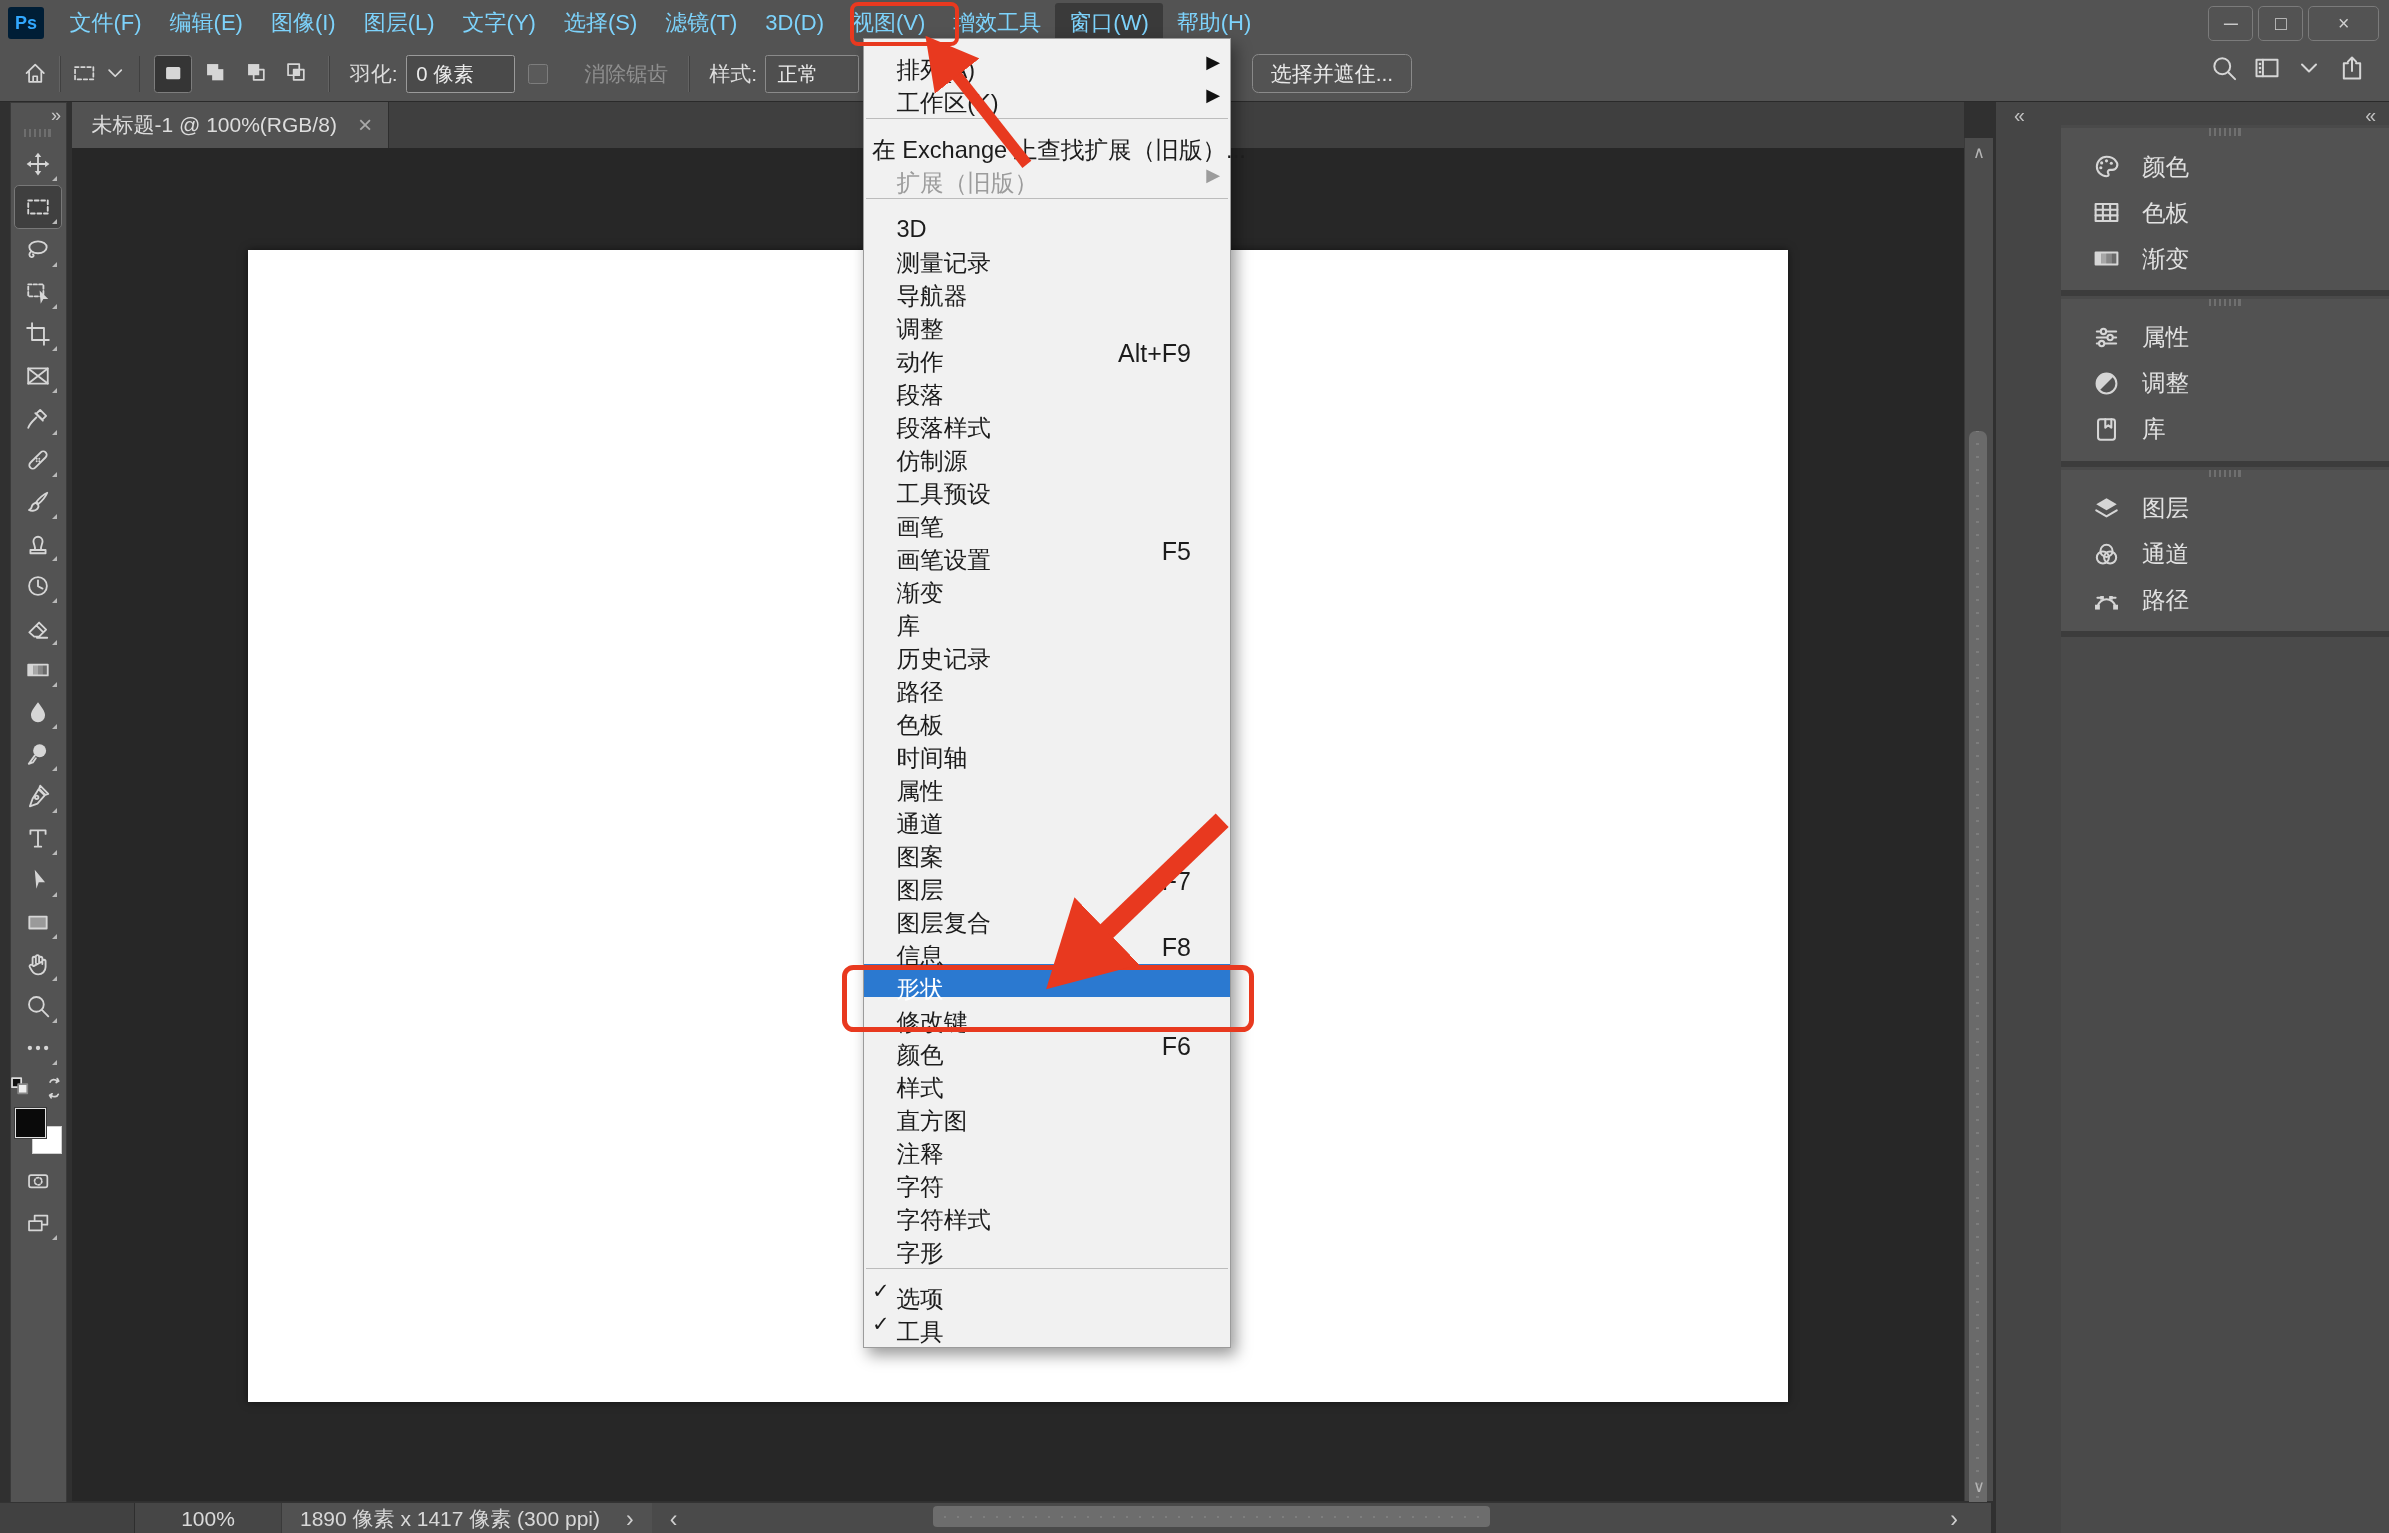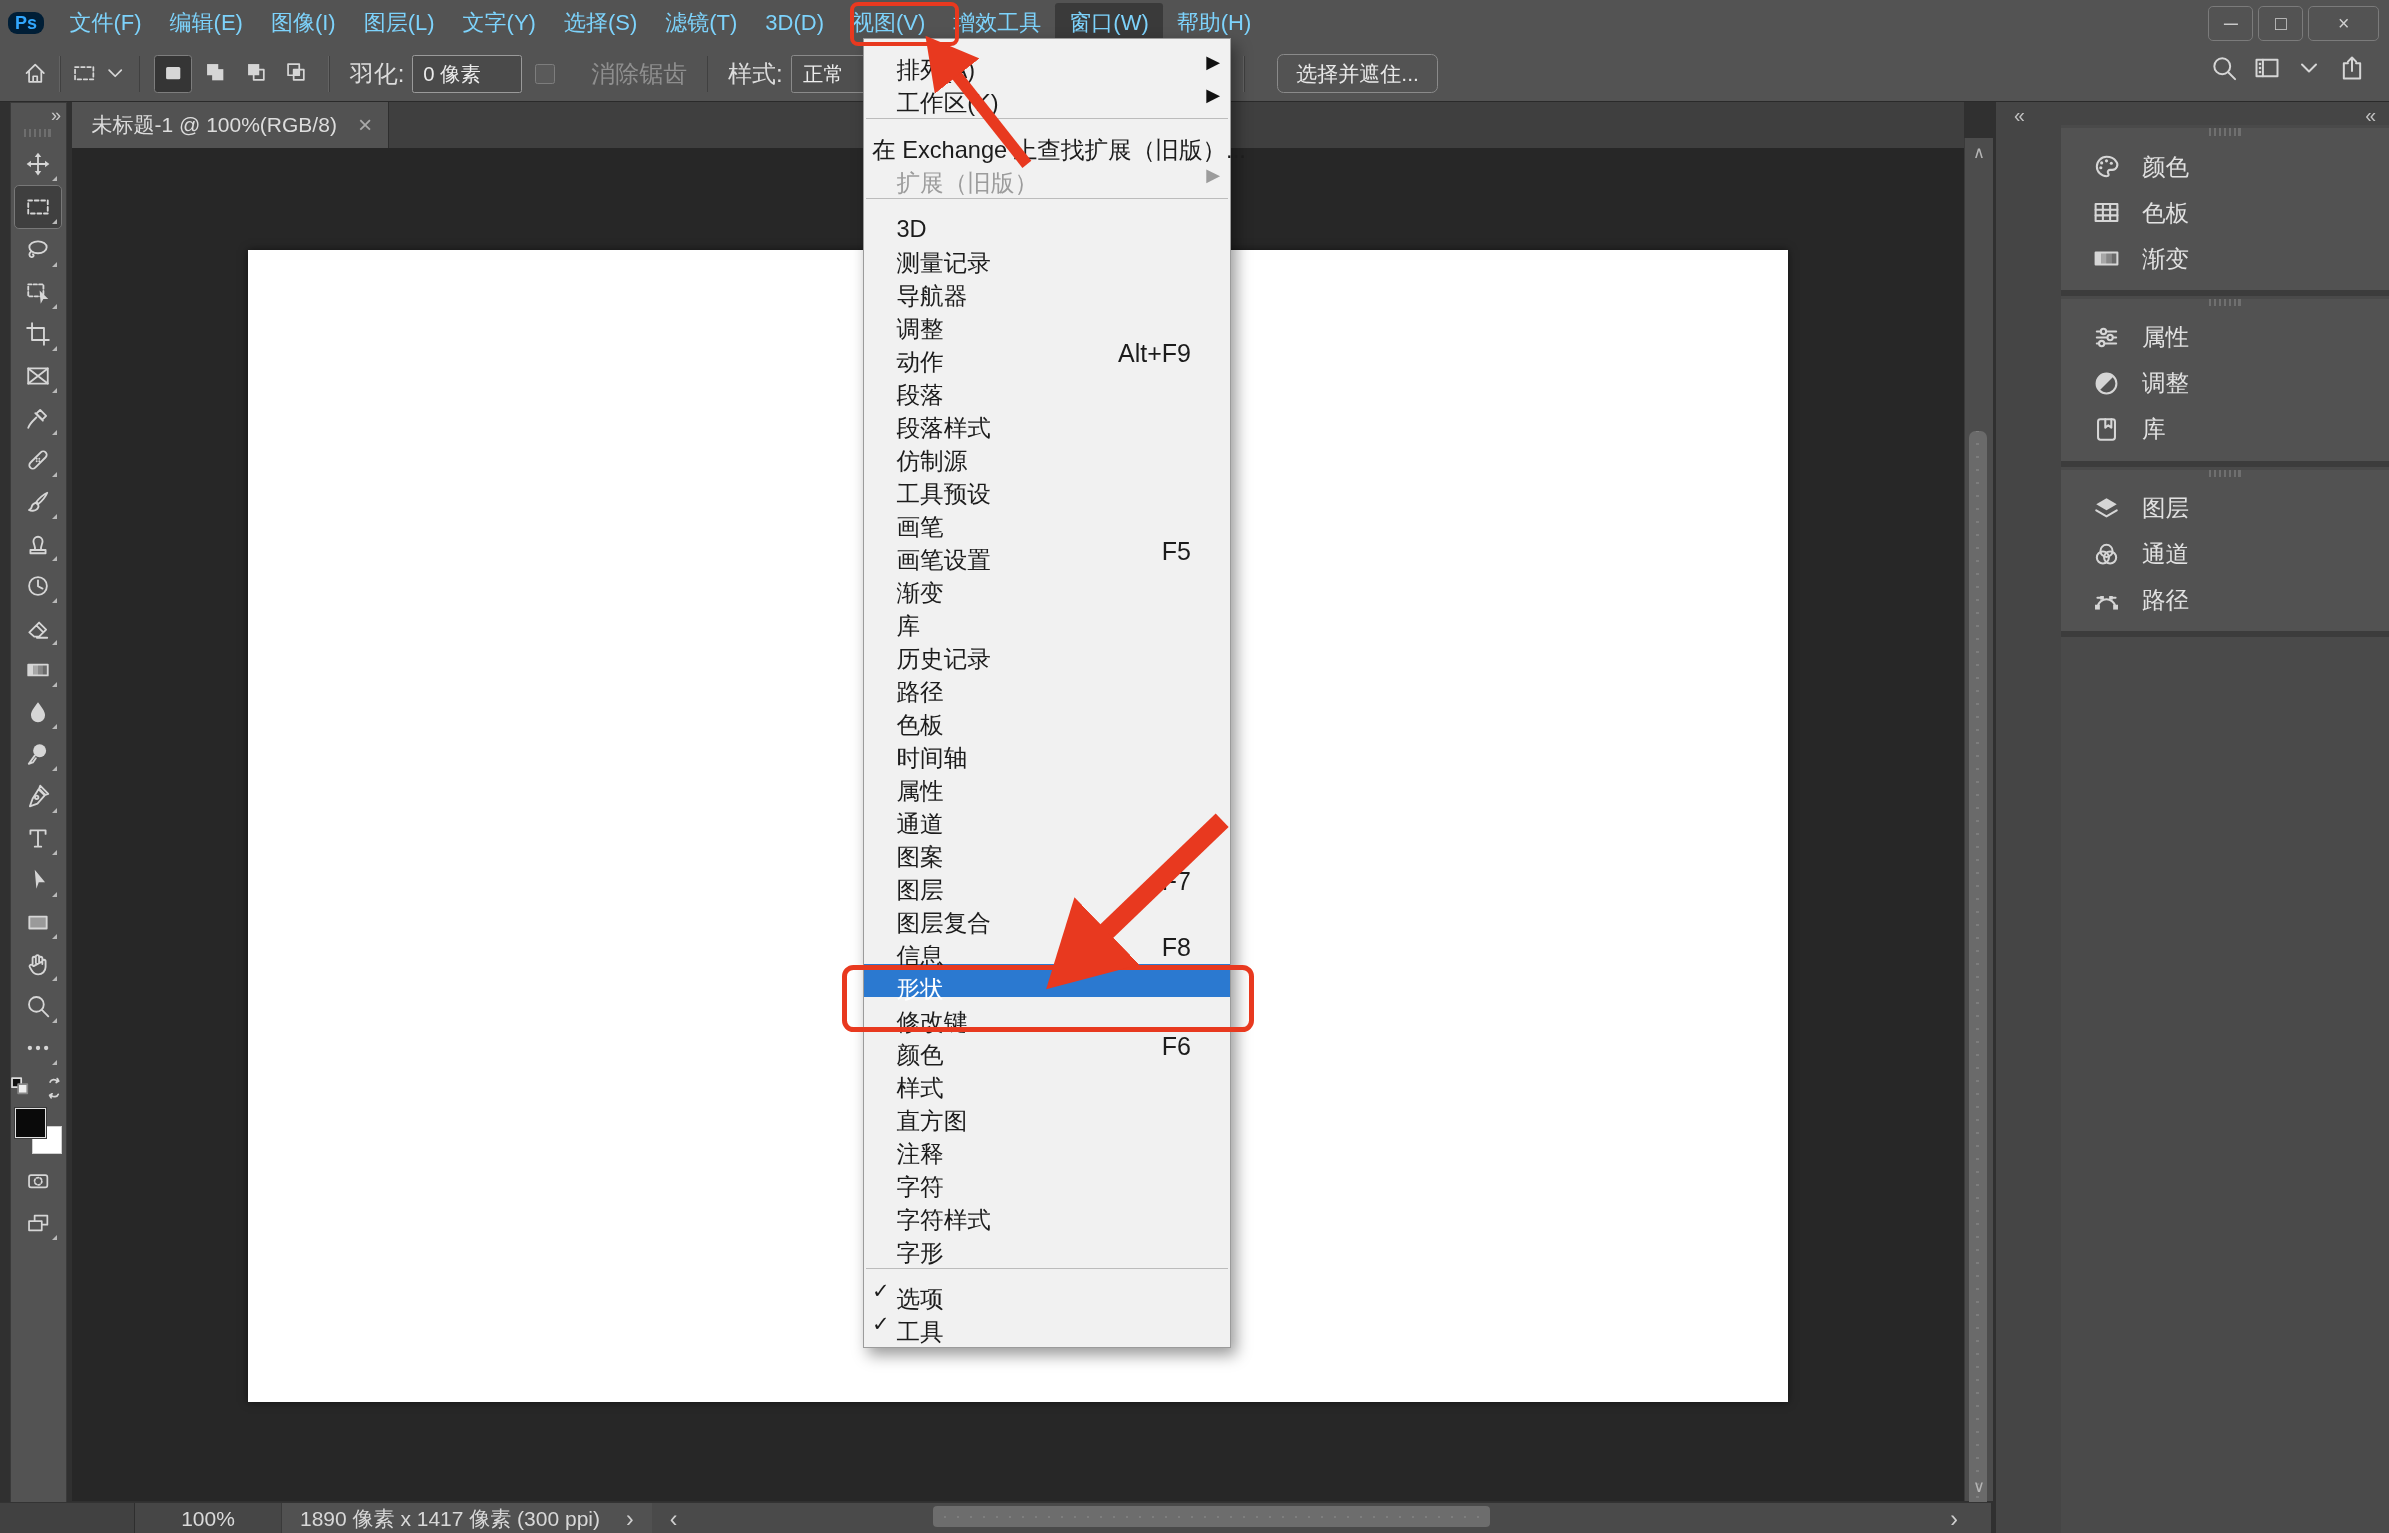--- a/index.html
+++ b/index.html
@@ -2,31 +2,31 @@
 <html style="font-size:13px"><head>
 <meta charset="utf-8">
 <style>
   html,body{margin:0;padding:0;background:#303030;}
   #app{position:relative;width:2389px;height:1533px;overflow:hidden;
        font-family:"Liberation Sans","DejaVu Sans",sans-serif;color:#d6d6d6;
        -webkit-font-smoothing:antialiased;}
   .abs{position:absolute;}
   
   #menubar{left:0;top:0;width:2389px;height:46px;background:#535353;display:flex;align-items:center;border-bottom:0.8px solid #2e2e2e;}
-  #ps-logo{width:36px;height:22px;margin:0 11.4px 0 8.1px;background:#001e36;border-radius:9px;
+  #ps-logo{width:36px;height:32px;margin:0 11.4px 0 8.1px;background:#001e36;border-radius:3px;
            color:#31a8ff;font-weight:bold;font-size:18px;display:flex;align-items:center;justify-content:center;}
   .mb-item{font-size:22px;color:#7dd3fc;padding:4.9px 14px;border-radius:3.3px;white-space:nowrap;}
   .mb-item.active{background:#3a3a3a;}
   #win-controls{position:absolute;right:9.8px;top:5.7px;display:flex;gap:4.9px;}
   .wc-btn{height:33px;border:0.8px solid #7b7b7b;border-radius:4.9px;display:flex;align-items:center;justify-content:center;
           color:#d0d0d0;font-size:19.5px;}
   
   #optionsbar{left:0;top:46px;width:2389px;height:55px;background:#535353;display:flex;align-items:center;border-bottom:0.8px solid #2a2a2a;}
   .ob-sep{width:0.8px;height:36px;background:#636363;border-right:0.8px solid #404040;margin:0 11.4px;}
-  .ob-label{font-size:24px;color:#dcdcdc;margin:0 8.1px;white-space:nowrap;}
+  .ob-label{font-size:21px;color:#dcdcdc;margin:0 8.1px;white-space:nowrap;}
   .ob-label.disabled{color:#8f8f8f;margin-left:36px;}
   #feather-input{width:98px;height:36px;background:#4a4a4a;border:0.8px solid #9a9a9a;border-radius:2.4px;
                  font-size:20.3px;color:#ececec;display:flex;align-items:center;padding-left:9.8px;}
   #style-select{width:81px;height:36px;background:#4f4f4f;border:0.8px solid #8a8a8a;border-radius:2.4px;
                 font-size:20.3px;color:#ececec;display:flex;align-items:center;padding-left:11.4px;}
   #select-mask-btn{height:37px;border:0.8px solid #8a8a8a;border-radius:6.5px;padding:0 18px;font-size:21px;
                    color:#e8e8e8;display:flex;align-items:center;margin-left:21px;white-space:nowrap;}
   .mode-btn{width:36px;height:36px;border-radius:3.3px;display:flex;align-items:center;justify-content:center;margin:0 2.4px;}
   .mode-btn.selected{background:#353535;border:0.8px solid #7d7d7d;}
   .ob-check{width:18px;height:18px;border:1.6px solid #7d7d7d;border-radius:2.4px;background:#5a5a5a;margin-left:13px;}

